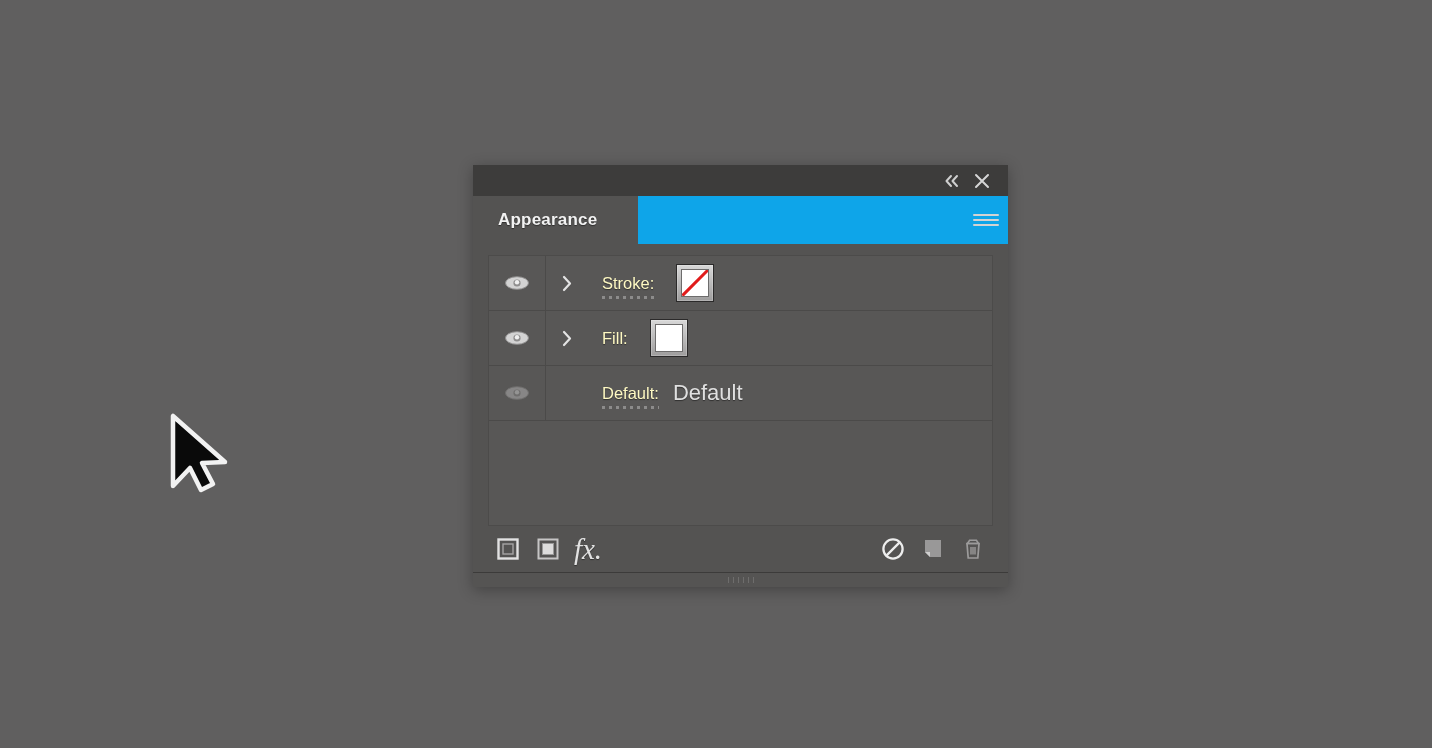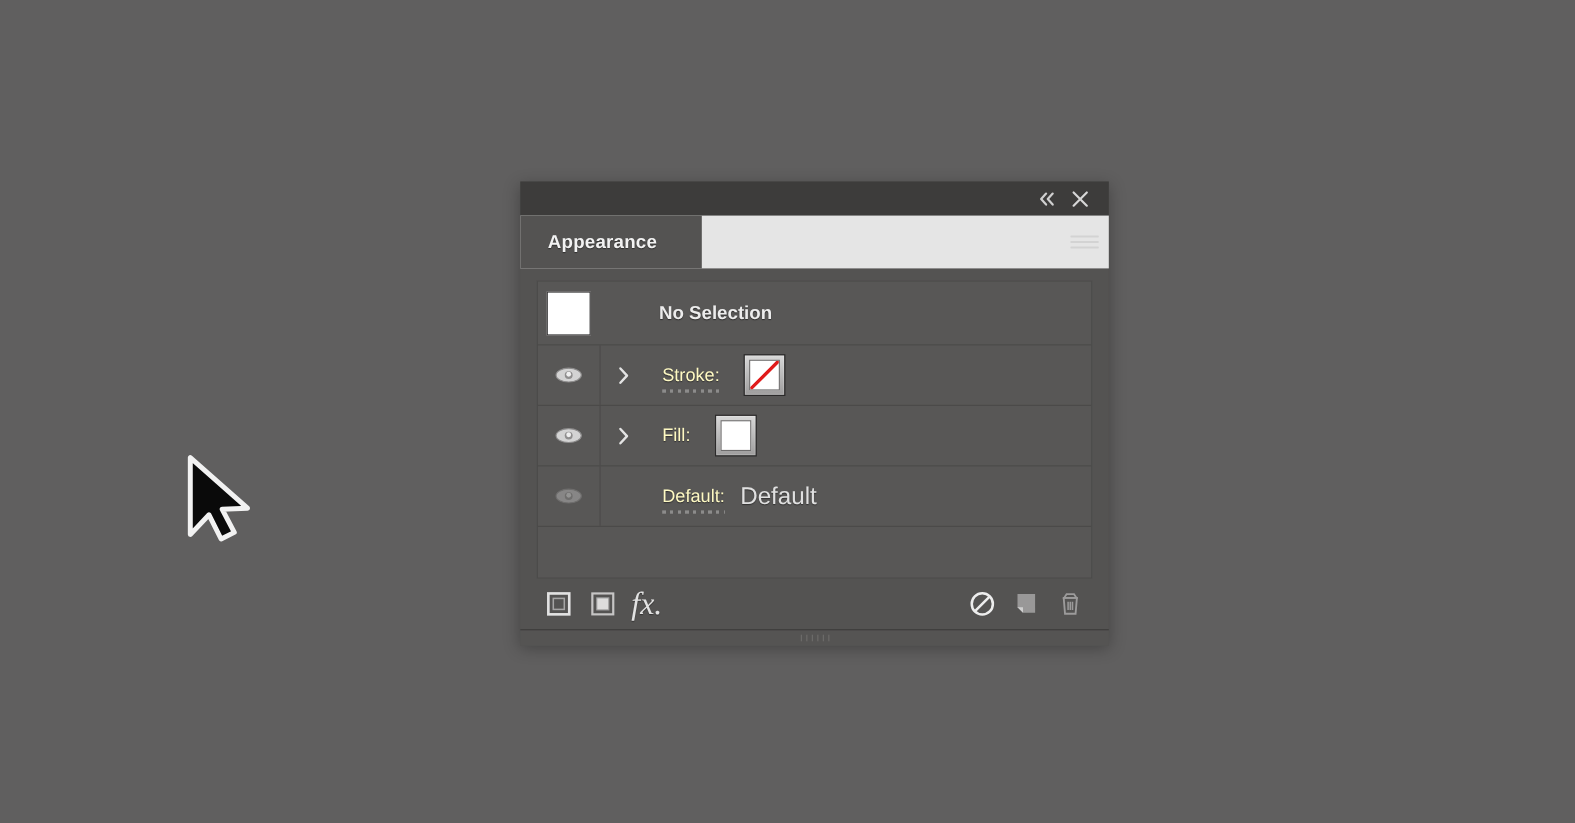--- a/index.html
+++ b/index.html
@@ -53,21 +53,21 @@
     display: flex;
     align-items: center;
     justify-content: center;
     cursor: pointer;
   }
   .tb-btn svg { display: block; }
 
   
   .tab-strip {
     height: 48px;
-    background: #e5e5e5;
+    background: #0ea5e9;
     display: flex;
     align-items: stretch;
     flex: 0 0 auto;
     position: relative;
   }
   .tab {
     width: 165px;
     background: #545352;
     display: flex;
     align-items: center;
@@ -324,26 +324,20 @@
         <div>
           <span class="bar"></span>
           <span class="bar"></span>
           <span class="bar"></span>
         </div>
       </div>
     </div>
 
     <div class="list-area">
 
-      <div class="header-row">
-        <div class="header-swatch-wrap">
-          <div class="header-swatch"></div>
-        </div>
-        <span class="header-title">No Selection</span>
-      </div>
 
       <div class="row">
         <div class="eye-col">
           <svg width="26" height="16" viewBox="0 0 26 16" aria-hidden="true">
             <ellipse cx="13" cy="8" rx="11.5" ry="6.3" fill="#d3d3d3"></ellipse>
             <ellipse cx="13" cy="8" rx="11.5" ry="6.3" fill="none" stroke="#8d8c8c" stroke-width="1"></ellipse>
             <circle cx="13" cy="8" r="3.6" fill="#8f8e8e"></circle>
             <circle cx="13" cy="7.2" r="2.2" fill="#efefef"></circle>
           </svg>
         </div>

